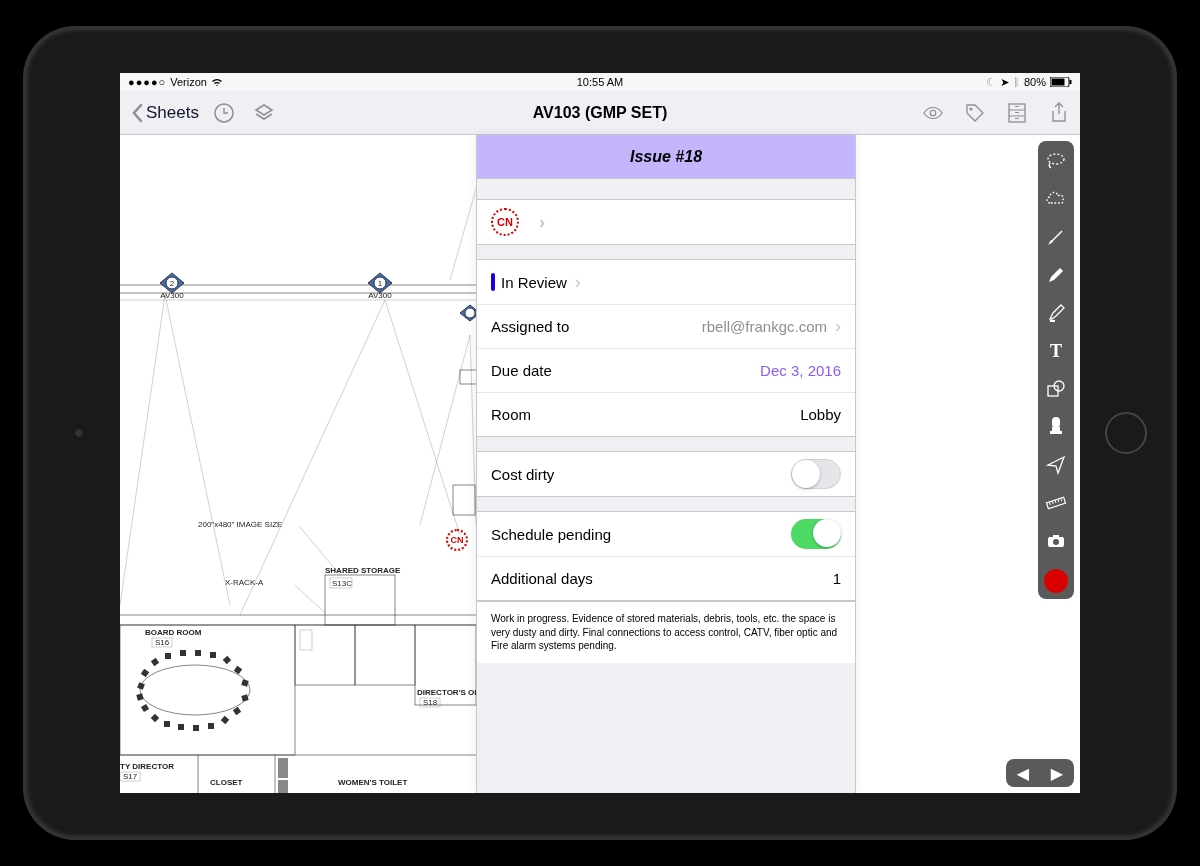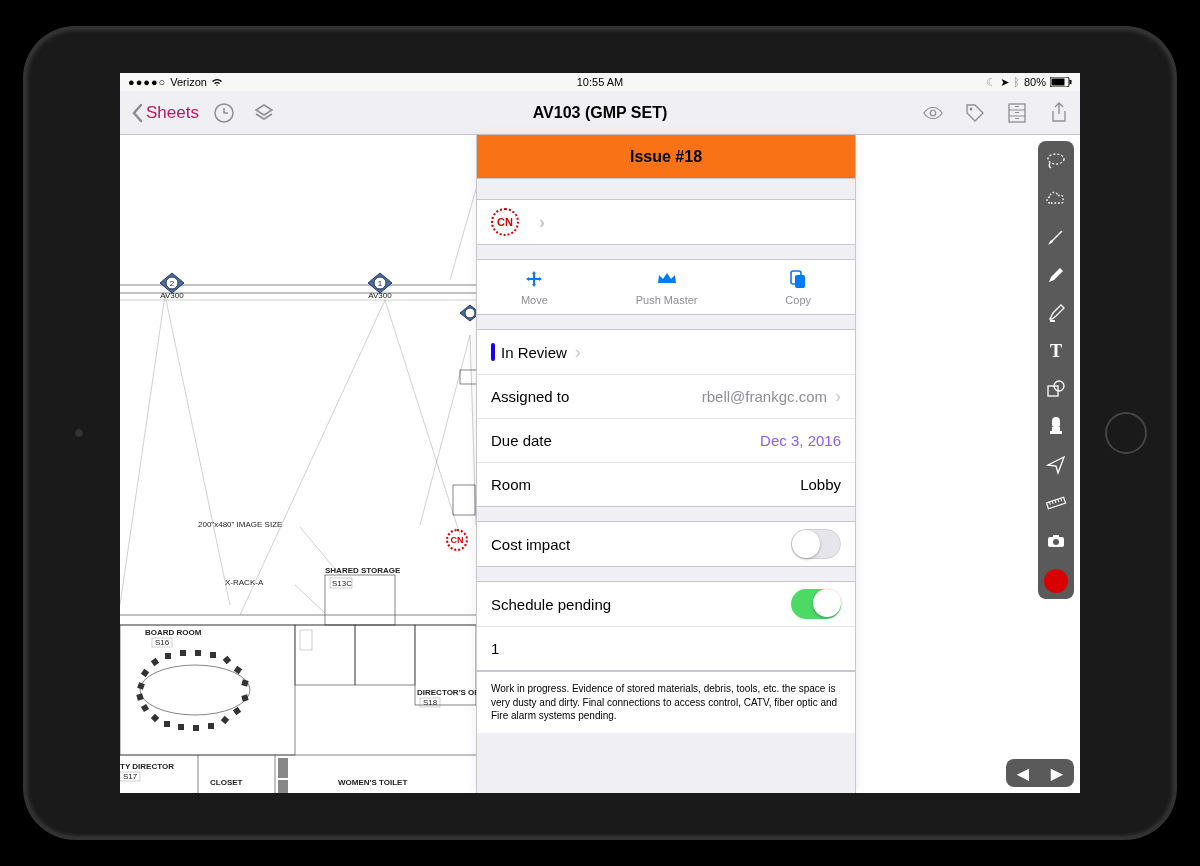--- a/index.html
+++ b/index.html
@@ -6,39 +6,39 @@
 body { background: #000; font-family: -apple-system, "Helvetica Neue", Arial, sans-serif; display: flex; align-items: center; justify-content: center; height: 866px; width: 1200px; }
 .ipad-frame { width: 1150px; height: 810px; background: #1a1a1a; border-radius: 50px; display: flex; align-items: center; justify-content: center; position: relative; box-shadow: 0 0 0 2px #333, inset 0 0 6px #555; }
 .ipad-camera { position: absolute; left: 48px; top: 50%; width: 12px; height: 12px; background: radial-gradient(circle,#333 30%,#111 70%); border-radius: 50%; transform: translateY(-50%); }
 .ipad-home { position: absolute; right: 28px; top: 50%; width: 42px; height: 42px; border: 2px solid #444; border-radius: 50%; transform: translateY(-50%); }
 .screen { width: 960px; height: 720px; background: #fff; position: relative; overflow: hidden; }
 .statusbar { height: 18px; background: #f7f7f7; display: flex; align-items: center; font-size: 11px; color: #000; padding: 0 8px; justify-content: space-between; }
 .statusbar .center { position:absolute; left:0; right:0; text-align:center; pointer-events:none;}
 .statusbar .left, .statusbar .right { display:flex; align-items:center; gap:4px; }
 .sb-dots { letter-spacing: 1px; }
 .navbar { height: 44px; background: #efeff4; border-bottom: 1px solid #c8c7cc; display: flex; align-items: center; padding: 0 10px; position: relative; }
-.nav-back { display:flex; align-items:center; color:#be185d; font-size:17px; gap:2px;}
+.nav-back { display:flex; align-items:center; color:#0f172a; font-size:17px; gap:2px;}
 .nav-back svg { width:14px; height:20px; }
 .nav-title { position:absolute; left:0; right:0; text-align:center; font-weight:600; font-size:16px; pointer-events:none;}
 .nav-right { margin-left:auto; display:flex; gap:20px; color:#8e8e93; align-items:center;}
 .nav-right .ico, .nav-left-ico .ico { width:22px; height:22px; display:flex; align-items:center; justify-content:center;}
 .nav-left-ico { display:flex; gap:18px; margin-left:14px; color:#8e8e93;}
 .content { position:absolute; top:62px; bottom:0; left:0; right:0; }
 .blueprint { position:absolute; inset:0; background:#fff; overflow:hidden;}
 .bp-line { stroke:#333; stroke-width:0.6; fill:none;}
 .bp-thin { stroke:#888; stroke-width:0.4; fill:none;}
 .bp-text { font-size:8px; fill:#222; font-family: Arial, sans-serif;}
 .bp-text-b { font-size:8px; fill:#222; font-weight:600;}
 .toolbar { position:absolute; right:6px; top:6px; width:36px; background:#5a5a5a; border-radius:8px; display:flex; flex-direction:column; align-items:center; padding:6px 0; gap:10px; }
 .toolbar .tool { width:28px; height:28px; display:flex; align-items:center; justify-content:center; color:#fff; }
 .toolbar .tool.red { background:#d80000; border-radius:50%; width:24px; height:24px; margin-top:4px;}
 .navarrows { position:absolute; right:6px; bottom:6px; background:#5a5a5a; border-radius:8px; display:flex; }
 .navarrows div { width:34px; height:28px; display:flex; align-items:center; justify-content:center; color:#fff;}
 .panel { position:absolute; left:356px; top:0; width:380px; bottom:0; background:#efeff4; border-left:1px solid #c8c7cc; border-right:1px solid #c8c7cc; display:flex; flex-direction:column; box-shadow: 0 0 10px rgba(0,0,0,.08);}
-.panel-header { height:44px; display:flex; align-items:center; justify-content:center; font-weight:600; font-size:16px; background:#f97316; border-bottom:1px solid #c8c7cc;}
+.panel-header { height:44px; display:flex; align-items:center; justify-content:center; font-weight:600; font-size:16px; background:#c4b5fd; border-bottom:1px solid #c8c7cc;font-style:italic;}
 .panel-body { overflow:auto; flex:1; }
 .section { background:#fff; border-top:1px solid #c8c7cc; border-bottom:1px solid #c8c7cc; margin-top:14px;}
 .section.first { margin-top:20px;}
 .row { display:flex; align-items:center; min-height:44px; padding:0 14px; font-size:15px; color:#000;}
 .row + .row { border-top:1px solid #e5e5ea; }
 .row .label { flex:1; }
 .row .value { color:#000; }
 .row .value.gray { color:#8e8e93; }
 .row .value.blue { color:#8b5cf6; }
 .chevron { color:#c7c7cc; margin-left:8px; font-size:18px;}
@@ -324,49 +324,20 @@
         <div class="panel-body">
           <div class="section first">
             <div class="row title-row">
               <div class="stamp">
                   <span>CN</span>
                 </div>
               <span class="chevron">›</span>
             </div>
           </div>
 
-          <div class="section">
-            <div class="actions">
-              <div class="action">
-                <div class="aicon">
-                    <svg width="20" height="20" viewBox="0 0 20 20">
-                      <path d="M10 2 L12 5 H11 V9 H15 V8 L18 10 L15 12 V11 H11 V15 H12 L10 18 L8 15 H9 V11 H5 V12 L2 10 L5 8 V9 H9 V5 H8 Z" fill="#007aff"></path>
-                    </svg>
-                  </div>
-                <span>Move</span>
-              </div>
-              <div class="action">
-                <div class="aicon">
-                    <svg width="22" height="16" viewBox="0 0 22 16">
-                      <path d="M2 12 L3 4 L7 8 L11 2 L15 8 L19 4 L20 12 Z" fill="#007aff"></path>
-                    </svg>
-                  </div>
-                <span>Push Master</span>
-              </div>
-              <div class="action">
-                <div class="aicon">
-                    <svg width="18" height="20" viewBox="0 0 18 20">
-                      <rect x="2" y="2" width="10" height="13" rx="2" fill="none" stroke="#007aff" stroke-width="1.6"></rect>
-                      <rect x="6" y="6" width="10" height="13" rx="2" fill="#007aff"></rect>
-                    </svg>
-                  </div>
-                <span>Copy</span>
-              </div>
-            </div>
-          </div>
 
           <div class="section">
             <div class="row">
               <span class="status-ind"></span>
               <span class="value">In Review</span>
               <span class="chevron">›</span>
             </div>
             <div class="row">
               <span class="label">Assigned to</span>
               <span class="value gray">rbell@frankgc.com</span>
@@ -377,35 +348,36 @@
               <span class="value blue">Dec 3, 2016</span>
             </div>
             <div class="row">
               <span class="label">Room</span>
               <span class="value">Lobby</span>
             </div>
           </div>
 
           <div class="section">
             <div class="row">
-              <span class="label">Cost impact</span>
+              <span class="label">Cost dirty</span>
               <div class="switch off">
                   <div class="knob"></div>
                 </div>
             </div>
           </div>
 
           <div class="section">
             <div class="row">
               <span class="label">Schedule pending</span>
               <div class="switch on">
                   <div class="knob"></div>
                 </div>
             </div>
             <div class="row">
+              <span class="label">Additional days</span>
               <span class="value">1</span>
             </div>
           </div>
 
           <div class="desc">Work in progress. Evidence of stored materials, debris, tools, etc. the space is very dusty and dirty. Final connections to access control, CATV, fiber optic and Fire alarm systems pending.</div>
         </div>
       </div>
 
     </div>
   </div>

